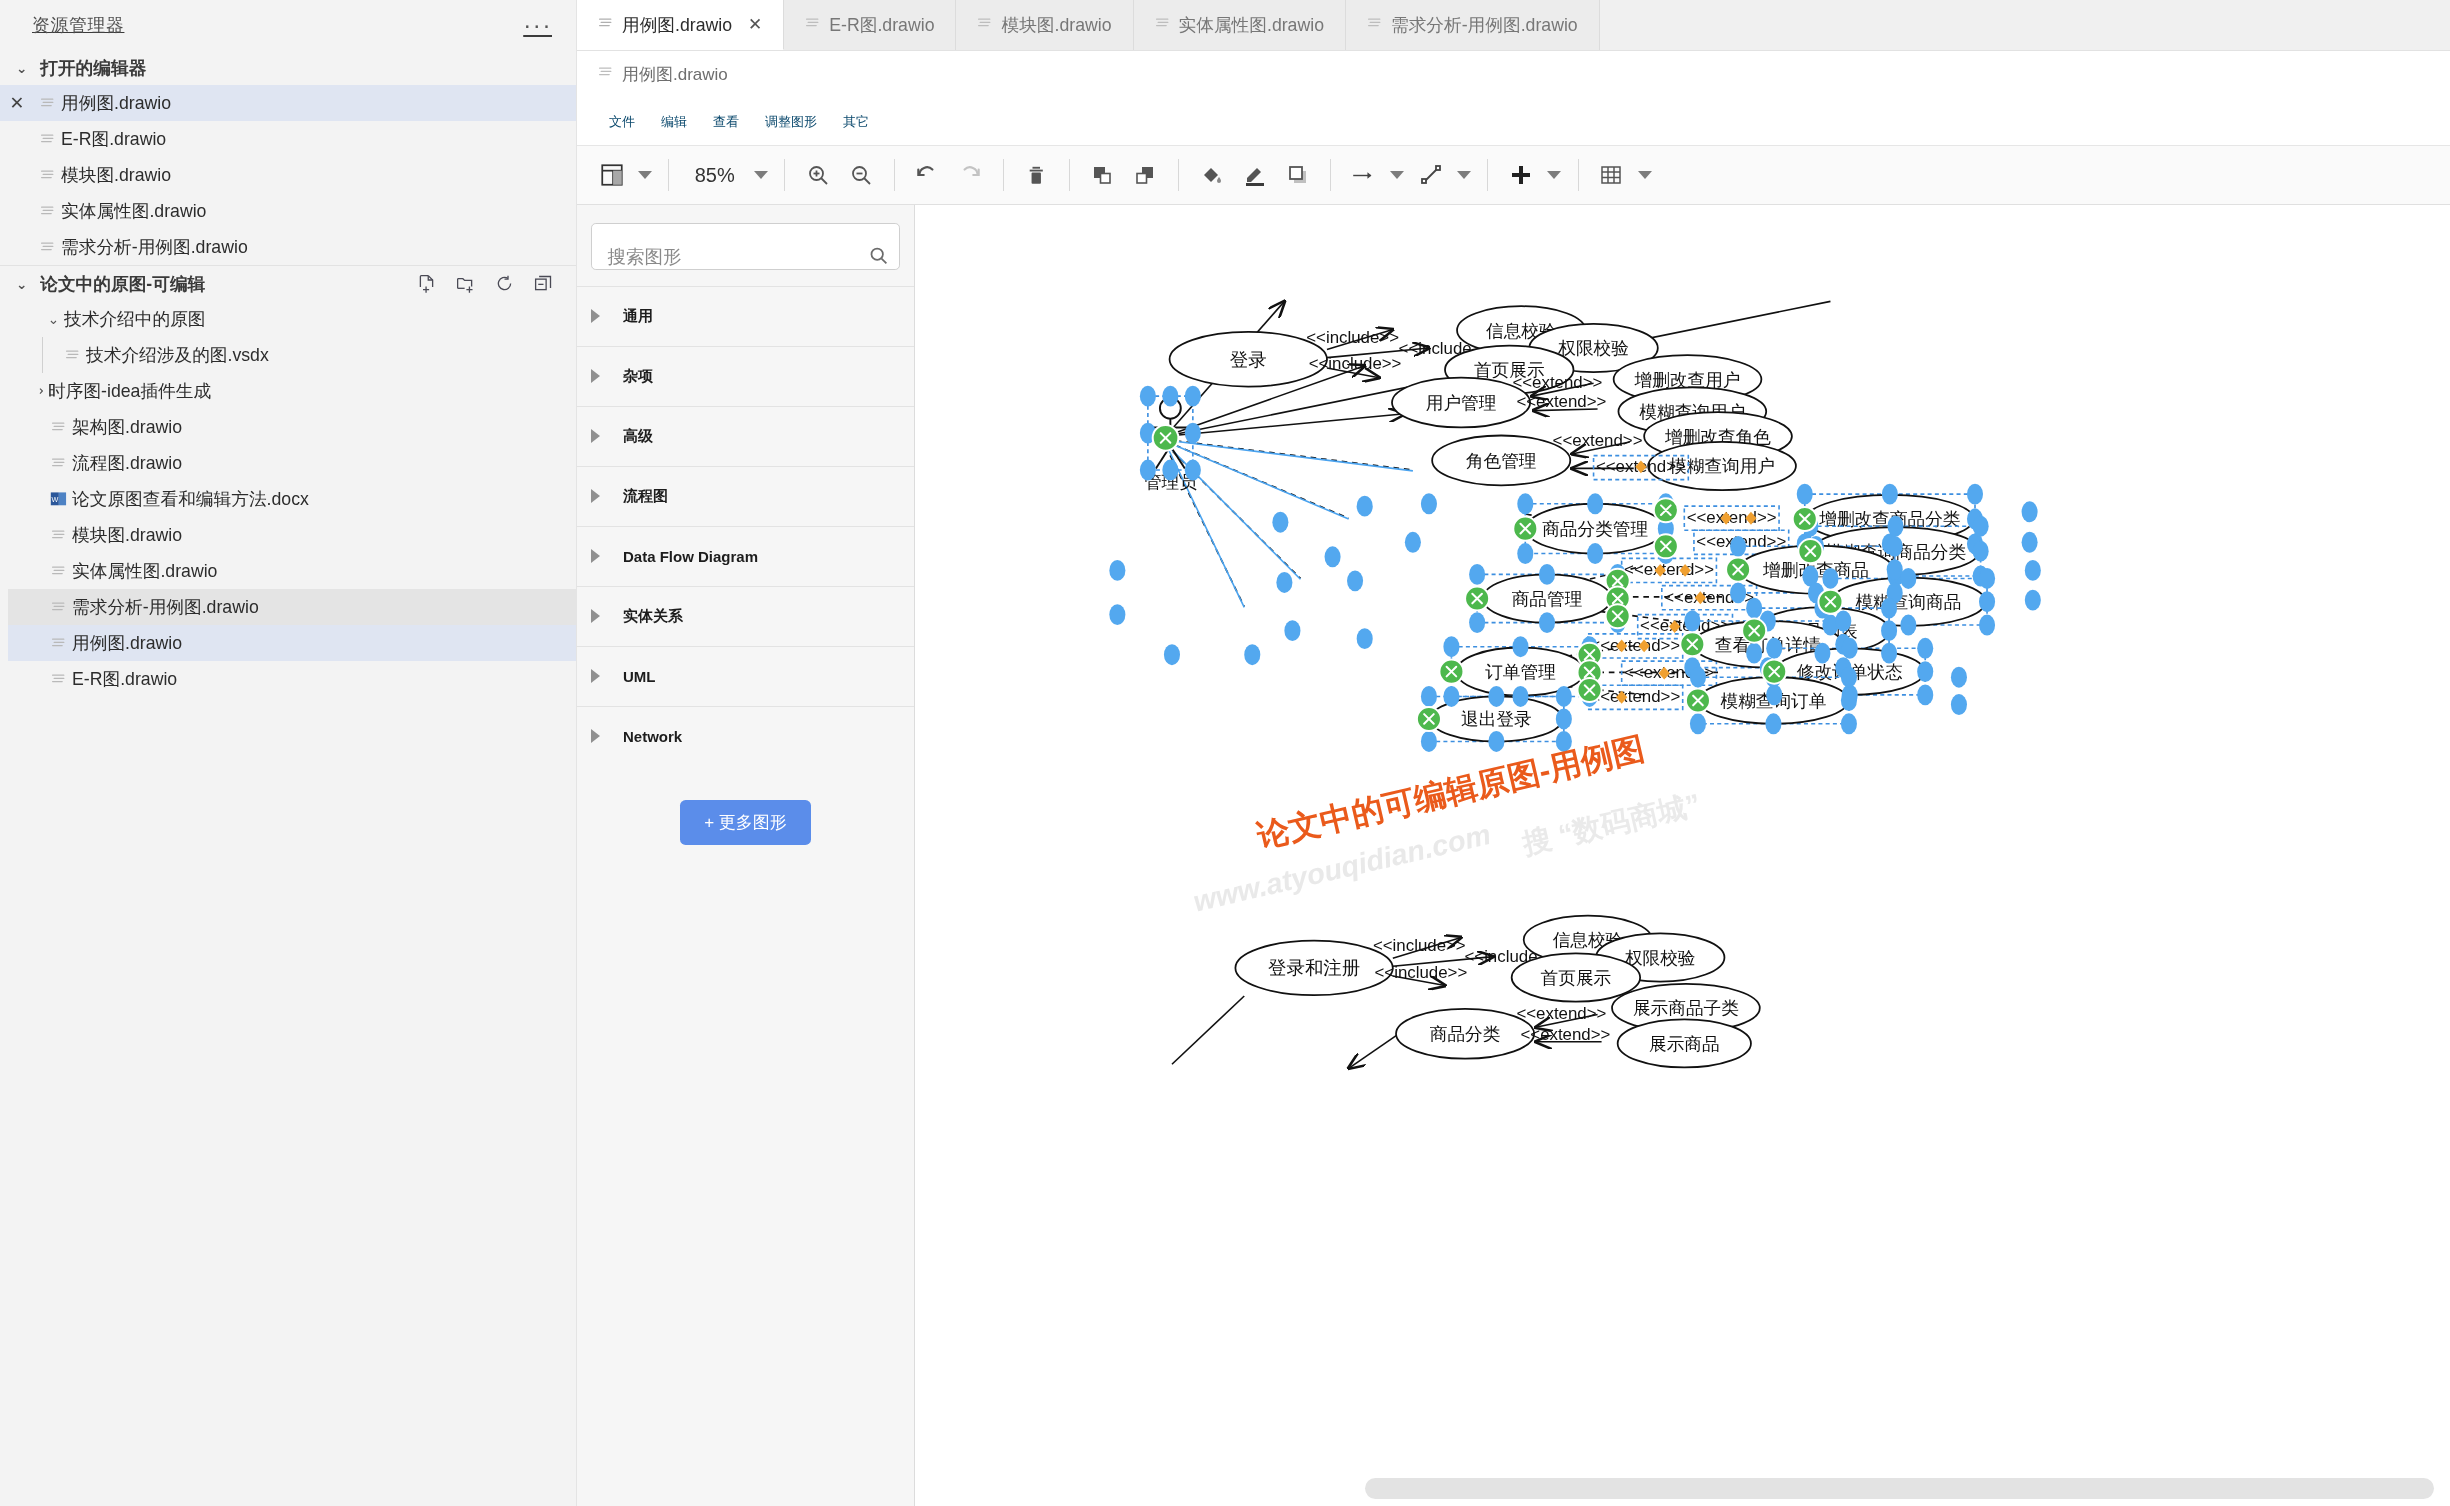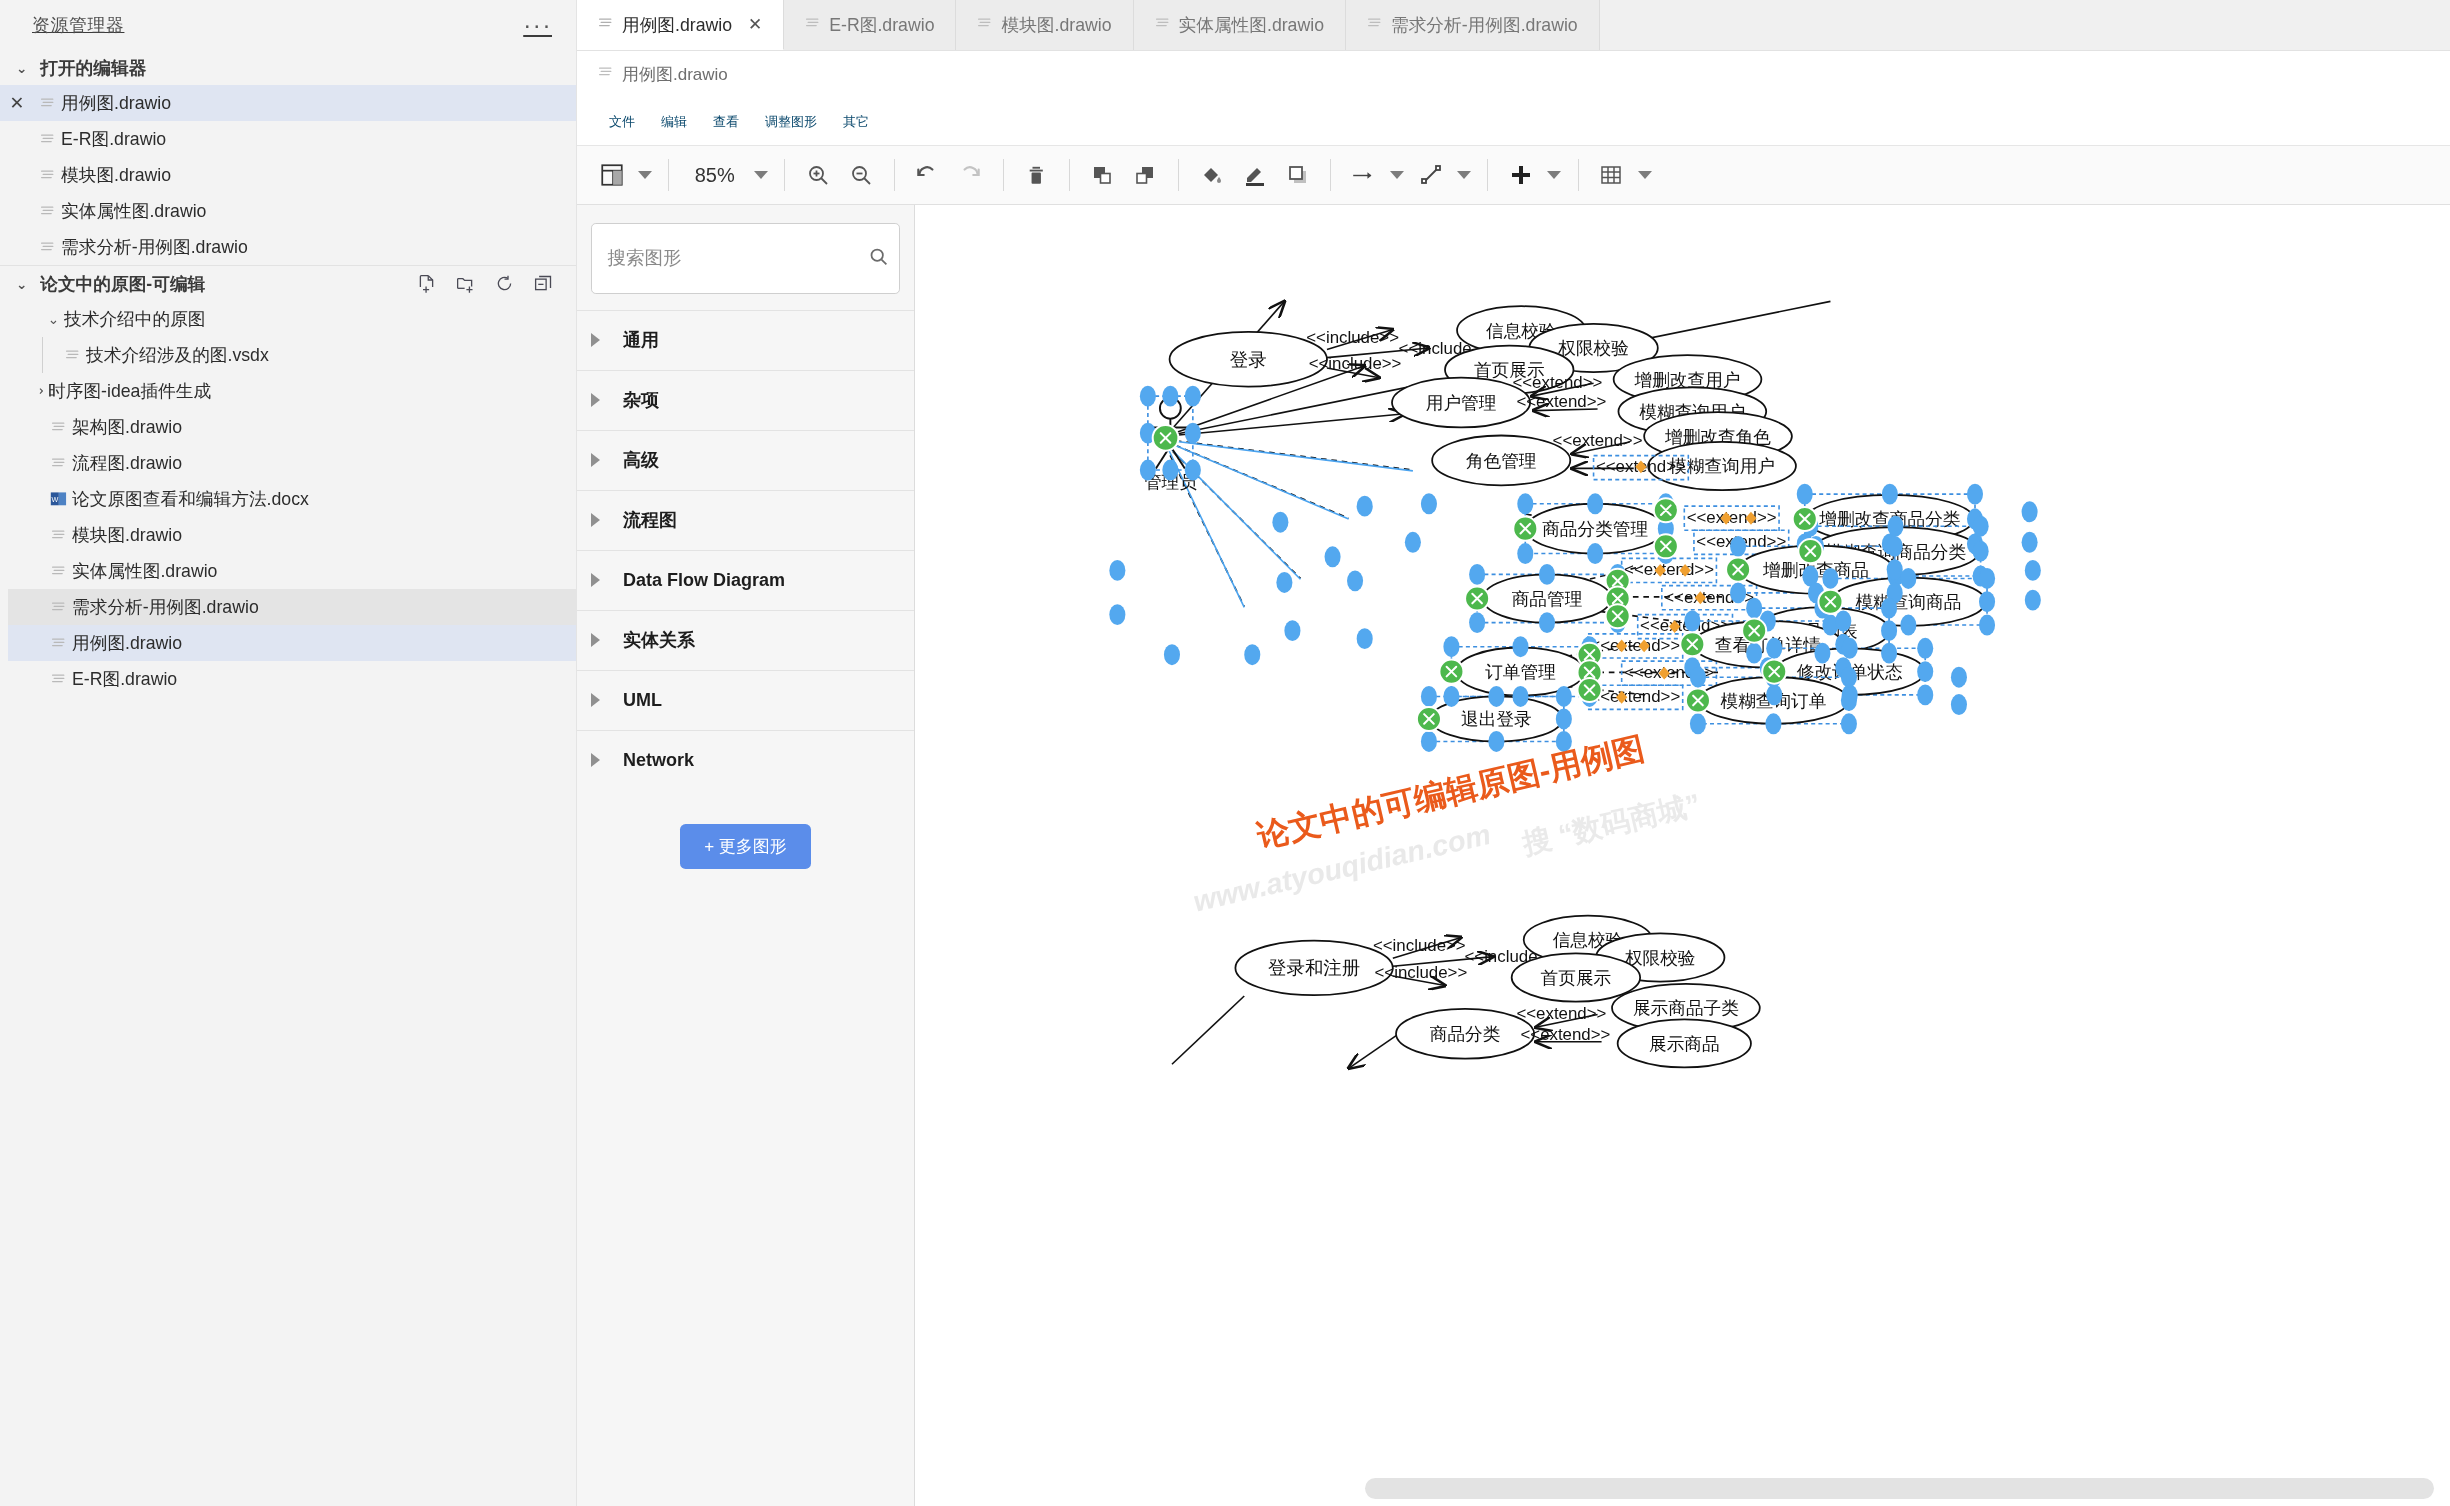--- a/index.html
+++ b/index.html
@@ -90,30 +90,30 @@
   .body-row{flex:1 1 auto;display:flex;min-height:0;}
 
   
   .shapes{
     width:337px;flex:0 0 337px;background:#f6f6f6;border-right:0.8px solid #dcdcdc;
     display:flex;flex-direction:column;
   }
   .searchwrap{padding:17.7px 14.4px 16px 14.4px;}
   .searchbox{
     height:45px;background:#fff;border:0.8px solid #cfcfcf;border-radius:4.8px;
-    display:flex;align-items:center;padding:12px 13px;gap:16px;
+    display:flex;align-items:flex-end;padding:0 13px;gap:16px;
   }
   .searchbox input{
     border:0;outline:0;flex:1 1 auto;font-size:18.5px;color:#333;background:transparent;
     font-family:"Liberation Sans","DejaVu Sans",sans-serif;
   }
   .searchbox input::placeholder{color:#8a8a8a;}
   .palette-item{
     height:59px;display:flex;align-items:center;gap:13px;padding-left:14.4px;
-    border-top:0.8px solid #e3e3e3;font-size:18px;color:#1d1d1d;cursor:pointer;
+    border-top:0.8px solid #e3e3e3;font-size:15px;color:#1d1d1d;cursor:pointer;
   }
   .palette-item:last-of-type{border-bottom:0.8px solid #e3e3e3;}
   .tri{width:0;height:0;border-top:7.2px solid transparent;border-bottom:7.2px solid transparent;border-left:9.6px solid #909090;flex:0 0 9.6px;}
   .palette-item .plabel{font-weight:600;}
   .moreshapes-wrap{display:flex;justify-content:center;padding-top:34px;}
   .moreshapes{
     background:#5b8dea;color:#fff;border:0;border-radius:5.6px;
     font-size:17px;padding:11.2px 24px;cursor:pointer;
     font-family:"Liberation Sans","DejaVu Sans",sans-serif;
   }

